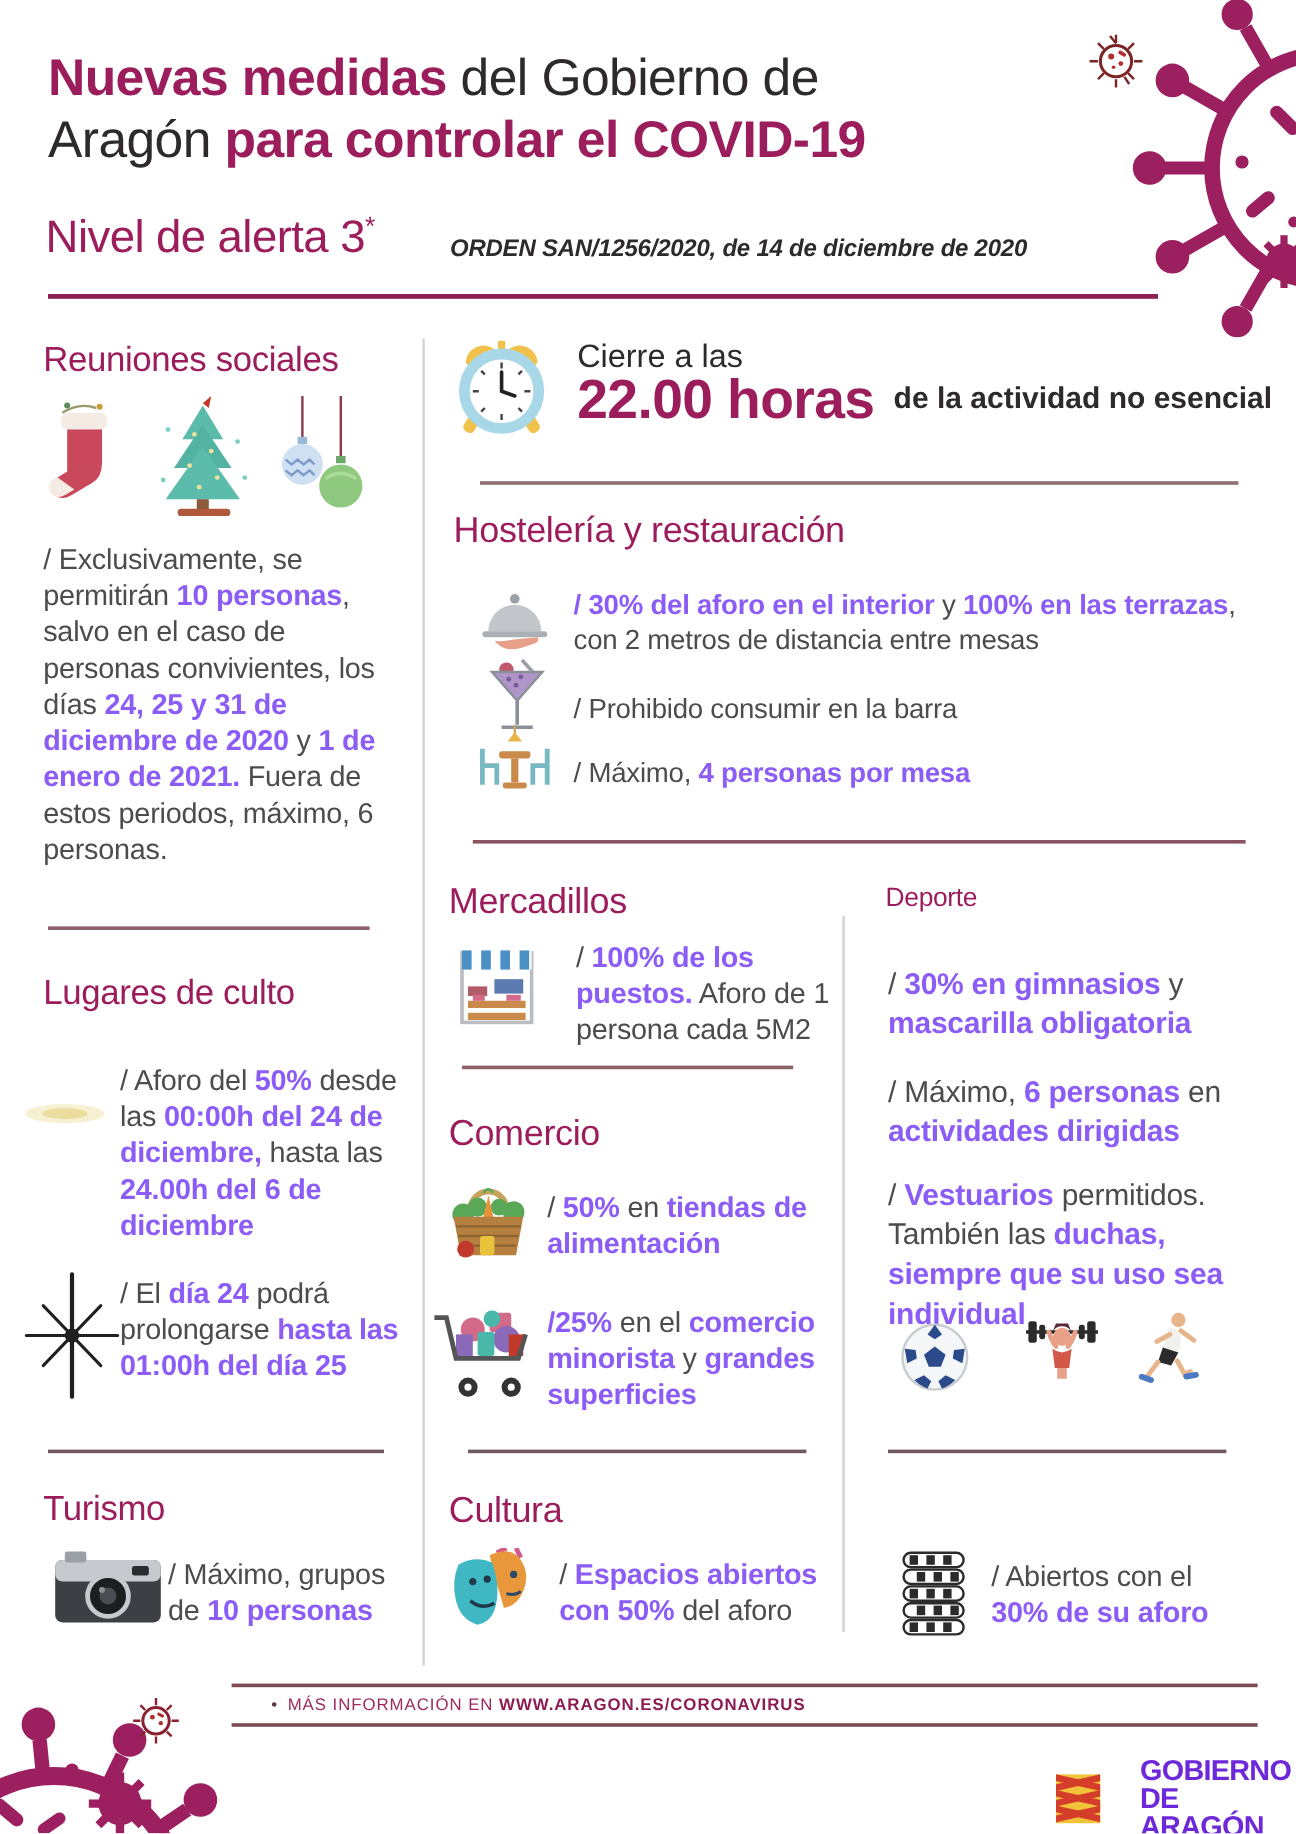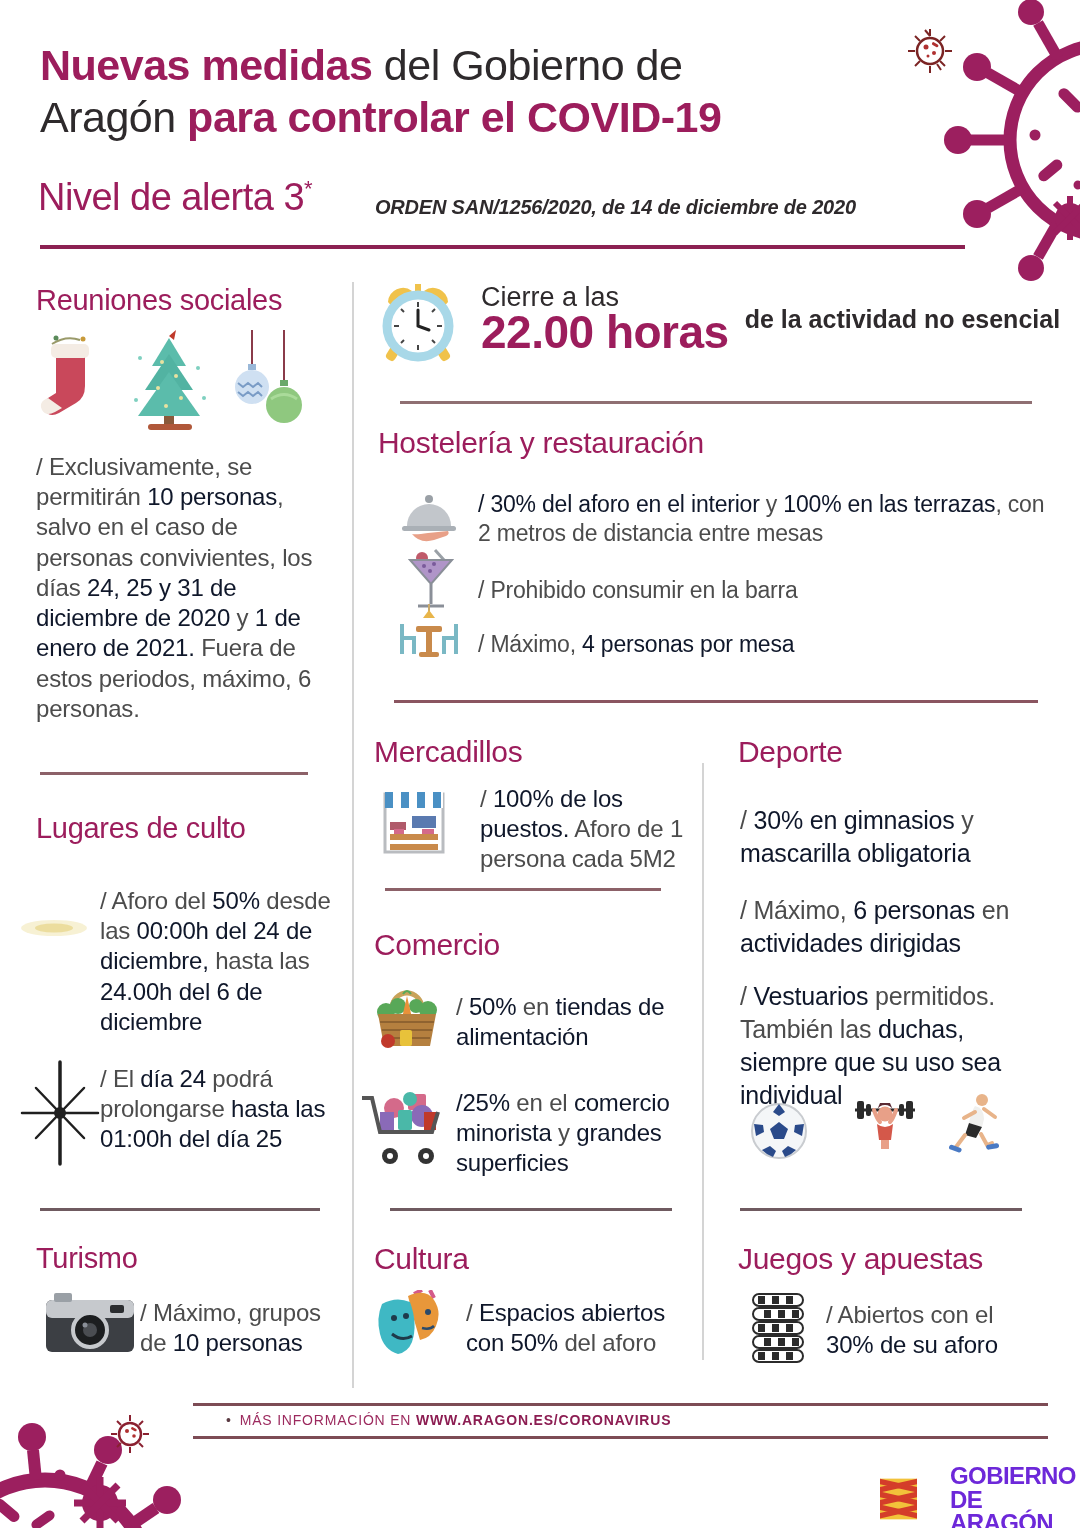--- a/index.html
+++ b/index.html
@@ -10,21 +10,21 @@
   .vrule{position:absolute;background:#d4d4d4;}
   .title-xl{font-size:43px;font-weight:400;line-height:1.2;color:#2e2a2c;letter-spacing:-0.5px;}
   .mag{color:#9c1d5c;}
   .bold{font-weight:700;}
   .alert{font-size:38px;color:#9c1d5c;letter-spacing:-0.5px;}
   .order{font-size:20px;font-style:italic;font-weight:700;color:#2e2a2c;letter-spacing:-0.2px;}
   .section-title{font-size:29px;font-weight:400;color:#9c1d5c;letter-spacing:-0.3px;}
   .body-t{font-size:24px;line-height:1.26;color:#4c4c4c;letter-spacing:-0.2px;}
   .body-s{font-size:23px;line-height:1.28;color:#4c4c4c;letter-spacing:-0.2px;}
   .body-r{font-size:25px;line-height:1.32;color:#4c4c4c;letter-spacing:-0.2px;}
-  .b{font-weight:400;color:#0f172a;margin-top:45px;}
+  .b{font-weight:700;color:#8b5cf6;margin-top:45px;}
   .closure-pre{font-size:27px;font-weight:400;color:#2e2a2c;}
   .closure-time{font-size:46px;font-weight:700;color:#9c1d5c;letter-spacing:-0.5px;}
   .closure-suf{font-size:25px;font-weight:700;color:#2e2a2c;}
   .footer-info{font-size:14px;color:#9c2a5e;letter-spacing:0.8px;}
   .footer-info .url{font-weight:700;color:#8c1d52;text-align:center;}
   .logo-text{font-size:24px;line-height:0.98;font-weight:700;color:#6d28d9;letter-spacing:-0.6px;margin-left:27px;}
 </style>
 </head>
 <body>
 
@@ -109,21 +109,21 @@
       <line x1="20" y1="48" x2="25" y2="48"></line>
         <line x1="63" y1="48" x2="68" y2="48"></line>
       <line x1="27" y1="31" x2="30" y2="34"></line>
         <line x1="58" y1="62" x2="61" y2="65"></line>
       <line x1="61" y1="31" x2="58" y2="34"></line>
         <line x1="30" y1="62" x2="27" y2="65"></line>
     </g>
     <path d="M44 48 L44 32 M44 48 L55 52" stroke="#222" stroke-width="3" fill="none" stroke-linecap="round"></path>
   </svg>
   <div class="abs closure-pre" style="left:481px;top:282px">Cierre a las</div>
-  <div class="abs" style="left:481px;top:305px;display:flex;align-items:flex-start;gap:16px">
+  <div class="abs" style="left:481px;top:305px;display:flex;align-items:center;gap:16px">
     <span class="closure-time">22.00 horas</span>
     <span class="closure-suf">de la actividad no esencial</span>
   </div>
   <div class="rule" style="left:400px;top:401px;width:632px;height:3px;background:#8f6f72"></div>
 
   <div class="abs section-title" style="left:36px;top:284px">Reuniones sociales</div>
 
   <svg class="abs" style="left:38px;top:332px" width="66" height="100" viewBox="0 0 66 100">
     <g stroke="#9a9a6a" stroke-width="2" fill="none">
         <path d="M14 12 q14 -9 28 -4"></path>
@@ -308,21 +308,21 @@
     <path d="M32 6 q18 -8 26 4 q8 12 2 26 q-5 12 -16 14 q-7 -22 -12 -44z" fill="#e8973a"></path>
     <circle cx="52" cy="22" r="3" fill="#2b4a6a"></circle>
     <path d="M46 38 q8 2 12 -2" stroke="#2b4a6a" stroke-width="2.5" fill="none"></path>
     <path d="M6 14 q14 -8 28 -2 q8 22 2 40 q-4 10 -14 12 q-14 -4 -18 -20 q-4 -16 2 -30z" fill="#3fb8c4"></path>
     <circle cx="18" cy="28" r="3" fill="#1f3a4a"></circle>
       <circle cx="30" cy="26" r="3" fill="#1f3a4a"></circle>
     <path d="M16 44 q10 8 20 2" stroke="#1f3a4a" stroke-width="3" fill="none"></path>
   </svg>
   <div class="abs body-t" style="left:466px;top:1298px;width:232px"><span>/ </span><span class="b">Espacios abiertos con 50%</span><span> del aforo</span></div>
 
-  <div class="abs section-title" style="left:738px;top:735px;font-size:30px">Deporte</div>
+  <div class="abs section-title" style="left:738px;top:735px;font-size:22px">Deporte</div>
   <div class="abs body-r" style="left:740px;top:804px;width:305px"><span>/ </span><span class="b">30% en gimnasios</span><span> y </span><span class="b">mascarilla obligatoria</span></div>
   <div class="abs body-r" style="left:740px;top:894px;width:305px"><span>/ Máximo, </span><span class="b">6 personas</span><span> en </span><span class="b">actividades dirigidas</span></div>
   <div class="abs body-r" style="left:740px;top:980px;width:312px"><span>/ </span><span class="b">Vestuarios</span><span> permitidos. También las </span><span class="b">duchas, siempre que su uso sea individual</span></div>
   <svg class="abs" style="left:750px;top:1102px" width="58" height="58" viewBox="0 0 58 58">
     <circle cx="29" cy="29" r="27" fill="#f4f6f8" stroke="#c9ccd0" stroke-width="2"></circle>
     <polygon points="29,20 38,27 34,37 24,37 20,27" fill="#2a4a8a"></polygon>
     <g fill="#2a4a8a">
       <path d="M29 2 l6 8 -6 4 -6 -4z"></path>
       <path d="M4 22 l9 1 1 7 -8 4z"></path>
       <path d="M54 22 l-9 1 -1 7 8 4z"></path>
@@ -348,21 +348,20 @@
     <circle cx="38" cy="8" r="6" fill="#e8b48a"></circle>
     <path d="M31 14 q9 2 9 13 l-2 8 -13 -4 q2 -11 6 -17z" fill="#f0f0ee"></path>
     <path d="M25 31 l13 4 -6 11 -11 -3z" fill="#2b2b2b"></path>
     <path d="M40 17 l11 8 M31 20 l-11 6" stroke="#e8b48a" stroke-width="4" fill="none" stroke-linecap="round"></path>
     <path d="M21 43 l-9 12 M37 42 l6 11 5 -2" stroke="#e8b48a" stroke-width="4" fill="none" stroke-linecap="round"></path>
     <rect x="5" y="54" width="13" height="5" rx="2.5" transform="rotate(20 11 56)" fill="#4a7ac4"></rect>
     <rect x="42" y="52" width="13" height="5" rx="2.5" transform="rotate(-10 48 54)" fill="#4a7ac4"></rect>
   </svg>
   <div class="rule" style="left:740px;top:1208px;width:282px;height:3px;background:#6f5a60"></div>
 
-  <div class="abs section-title" style="left:738px;top:1242px;font-size:30px">Juegos y apuestas</div>
   <svg class="abs" style="left:750px;top:1292px" width="56" height="72" viewBox="0 0 56 72">
     <g>
       <rect x="3" y="2" width="50" height="12" rx="6" fill="#ffffff" stroke="#2b2b2b" stroke-width="2"></rect>
       <g fill="#2b2b2b">
           <rect x="8" y="4" width="7" height="8"></rect>
           <rect x="22" y="4" width="7" height="8"></rect>
           <rect x="36" y="4" width="7" height="8"></rect>
         </g>
       <rect x="3" y="16" width="50" height="12" rx="6" fill="#ffffff" stroke="#2b2b2b" stroke-width="2"></rect>
       <g fill="#2b2b2b">

